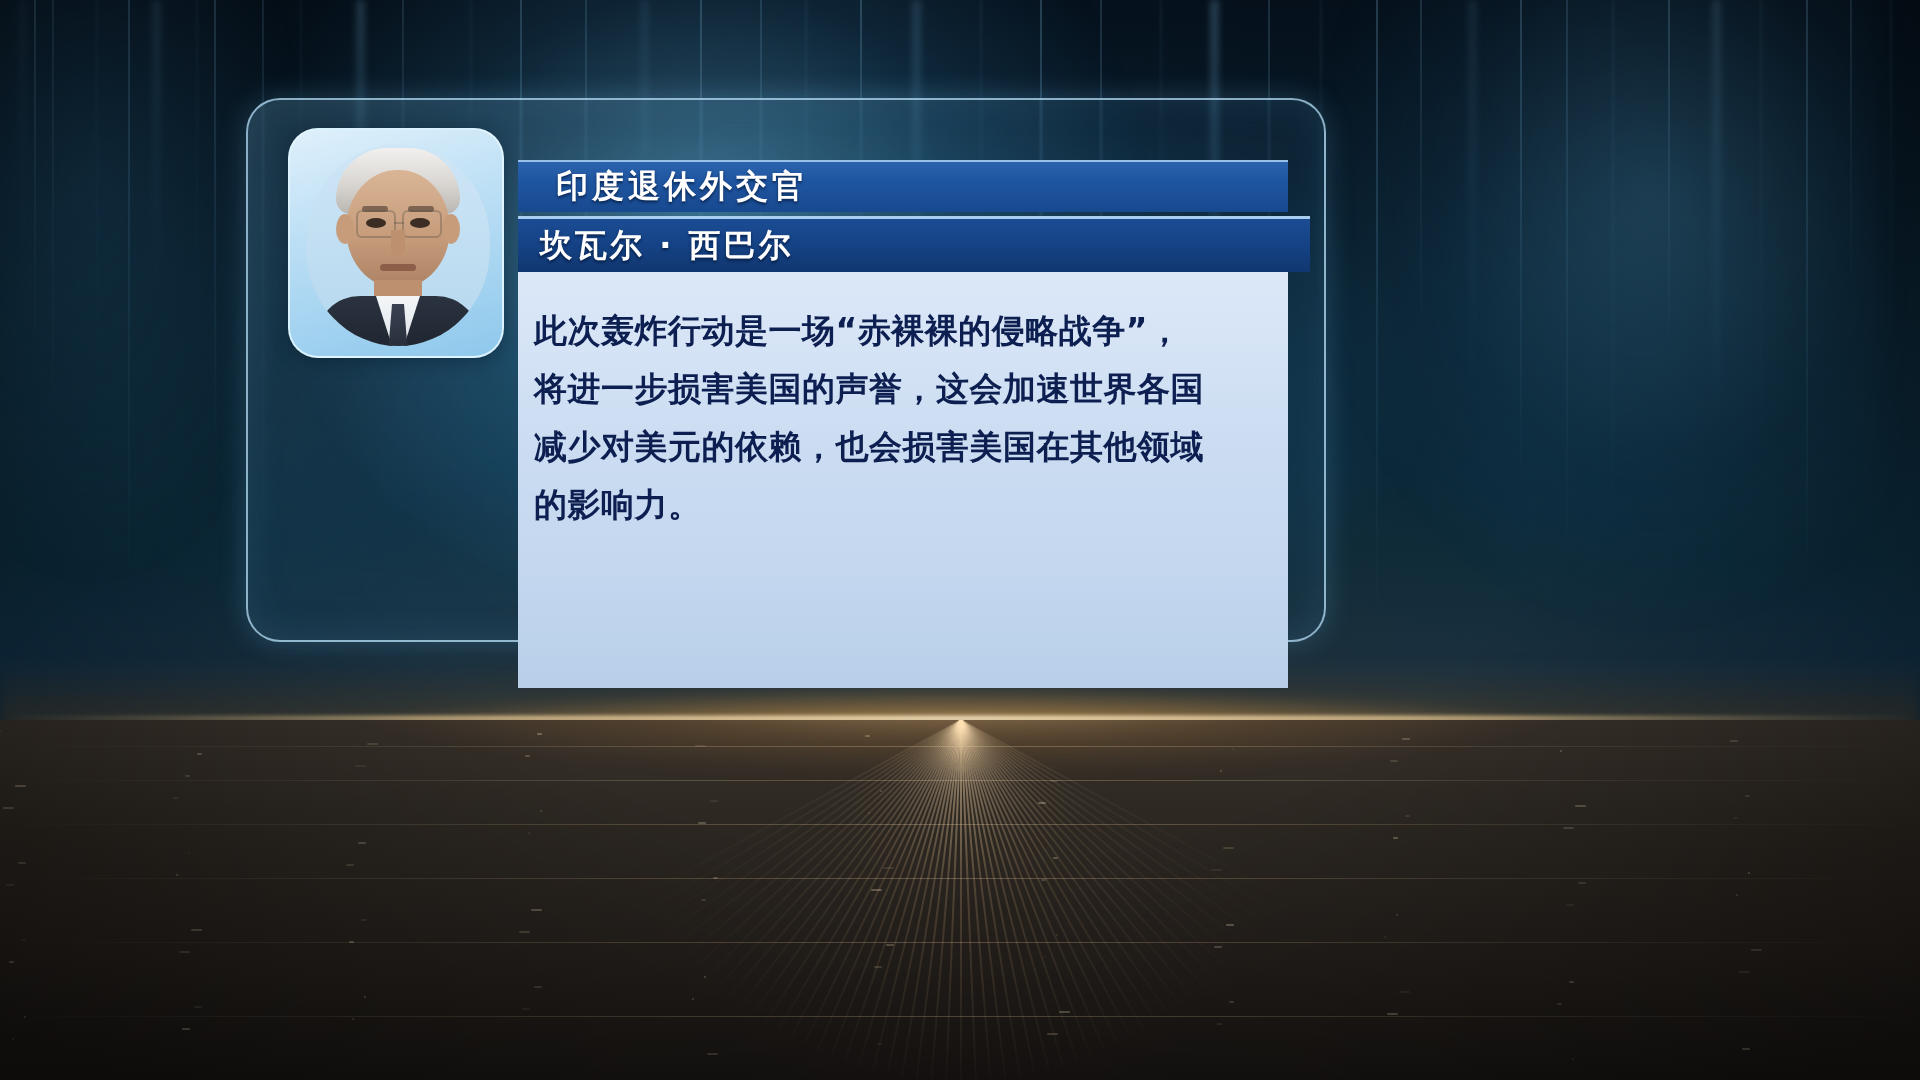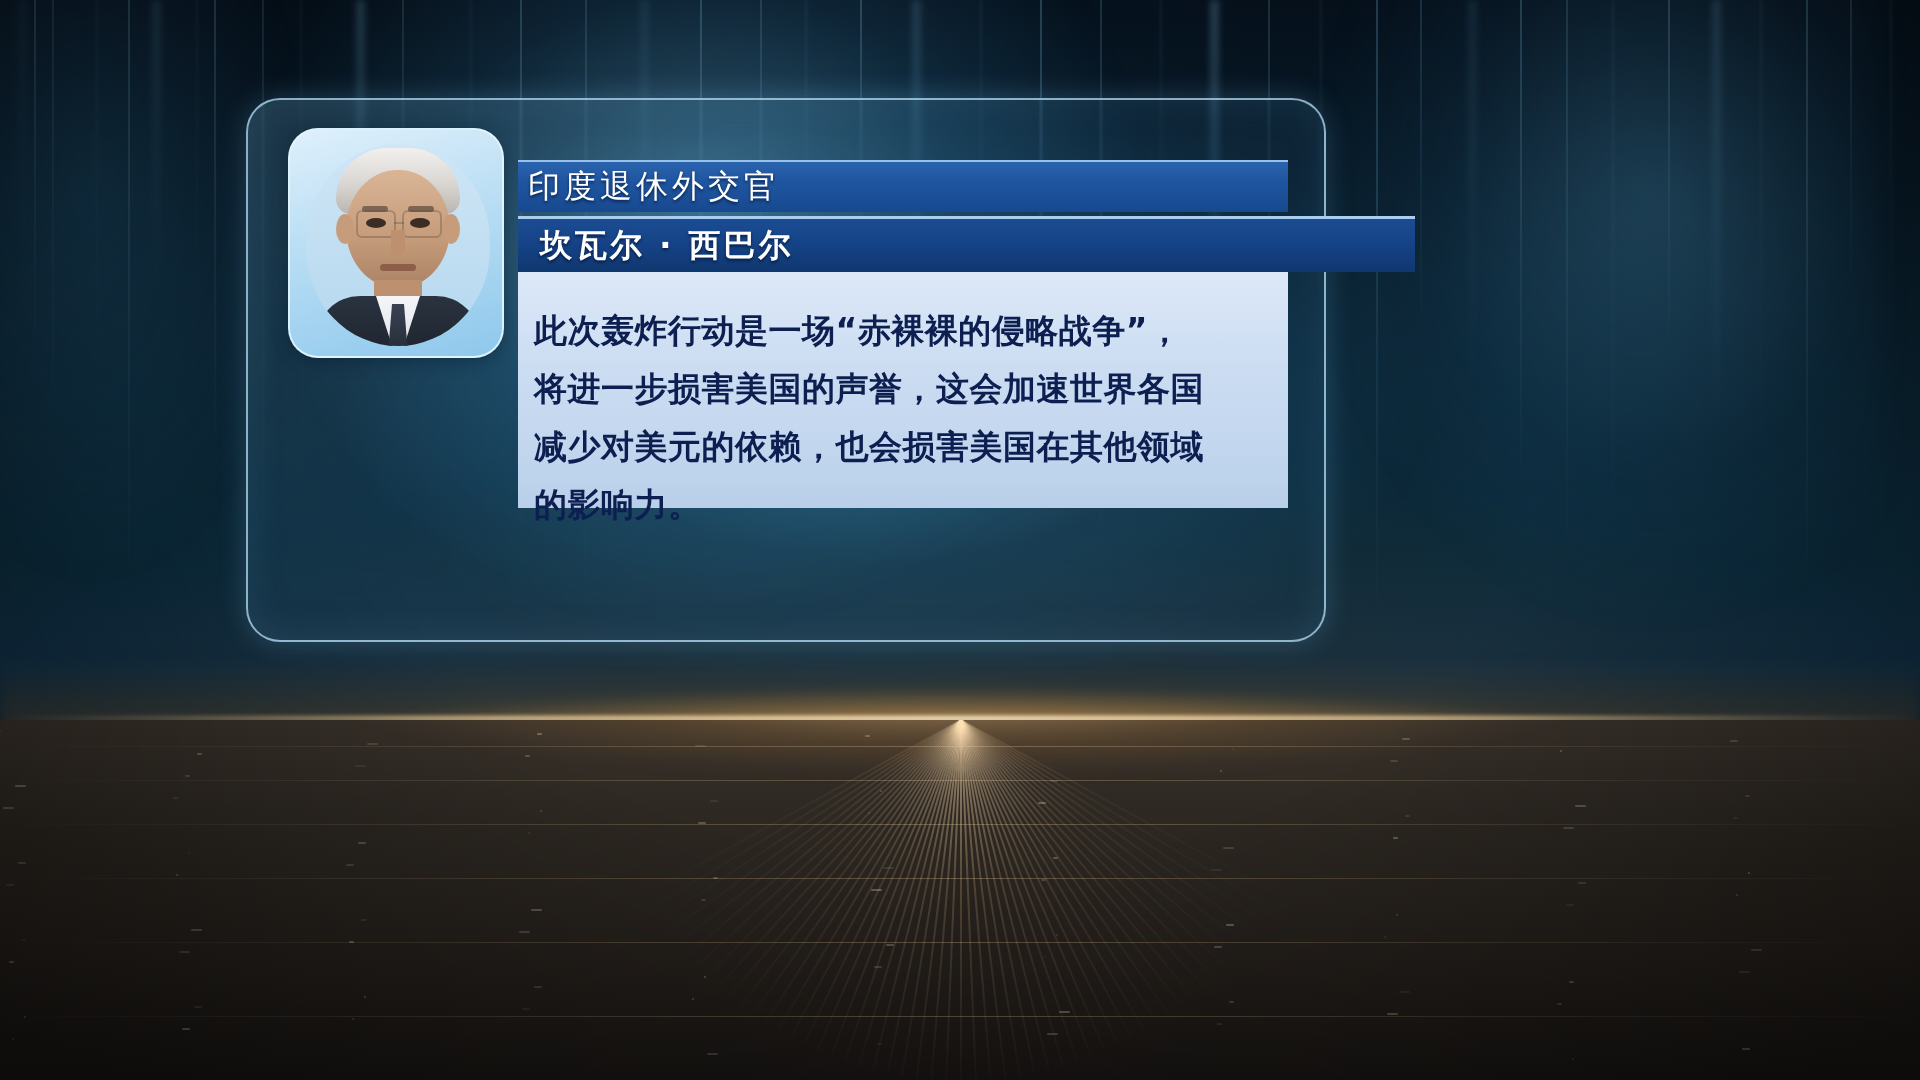--- a/index.html
+++ b/index.html
@@ -163,43 +163,43 @@
   }
 
   
   #title-bar {
     position:absolute; left:270px; top:60px; width:770px; height:52px;
     background:linear-gradient(180deg,#2a63ad 0%,#1f55a0 40%,#17498f 100%);
     border-top:2px solid rgba(175,215,250,.85);
     display:flex; align-items:center;
   }
   #title-text {
-    margin-left:10px;
+    margin-left:38px;
     font-family:"DejaVu Sans","Liberation Sans",sans-serif;
-    font-size:32px; font-weight:normal; color:#ffffff;
+    font-size:32px; font-weight:bold; color:#ffffff;
     letter-spacing:4px;
     text-shadow:0 2px 3px rgba(0,20,50,.7);
   }
   #name-bar {
-    position:absolute; left:270px; top:116px; width:897px; height:56px;
+    position:absolute; left:270px; top:116px; width:792px; height:56px;
     background:linear-gradient(180deg,#1b4c93 0%,#154285 50%,#10376f 100%);
     border-top:3px solid rgba(185,222,252,.9);
     display:flex; align-items:center;
   }
   #name-text {
     margin-left:22px;
     font-family:"DejaVu Sans","Liberation Sans",sans-serif;
     font-size:32px; font-weight:bold; color:#ffffff;
     letter-spacing:3px;
     text-shadow:0 2px 3px rgba(0,15,45,.7);
   }
 
   
   #quote-panel {
-    position:absolute; left:270px; top:172px; width:770px; height:236px;
+    position:absolute; left:270px; top:172px; width:770px; height:416px;
     background:linear-gradient(180deg,#dce8f8 0%,#ccddf2 40%,#c2d6ee 75%,#b9cfe9 100%);
     padding:30px 4px 0 16px;
   }
   #quote-text {
     font-family:"DejaVu Sans","Liberation Sans",sans-serif;
     font-size:33px; font-weight:bold; color:#0c1f50;
     line-height:58px; letter-spacing:.5px;
     white-space:pre-line;
   }
 </style>

